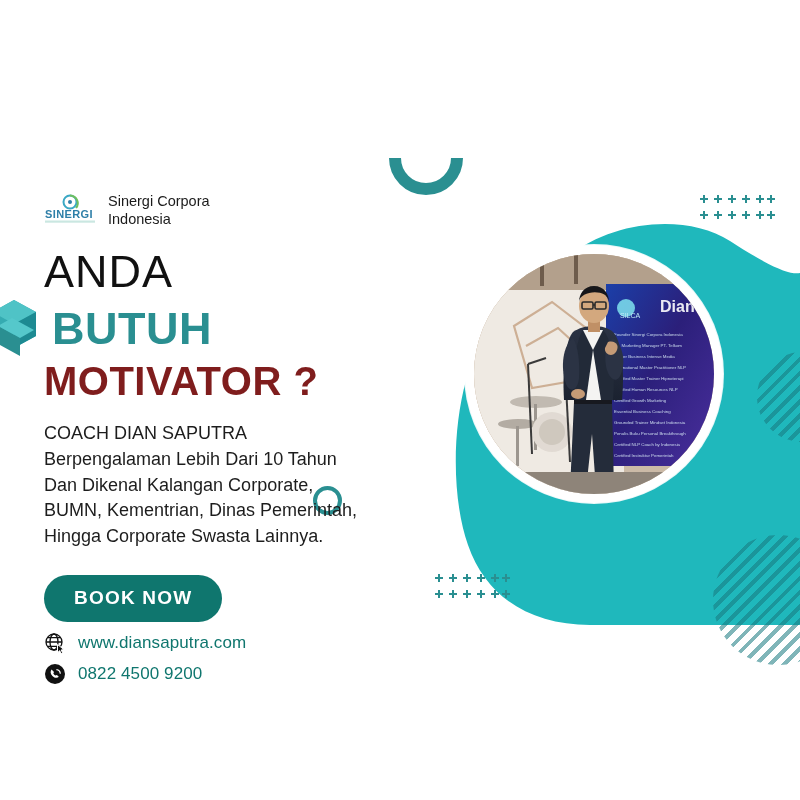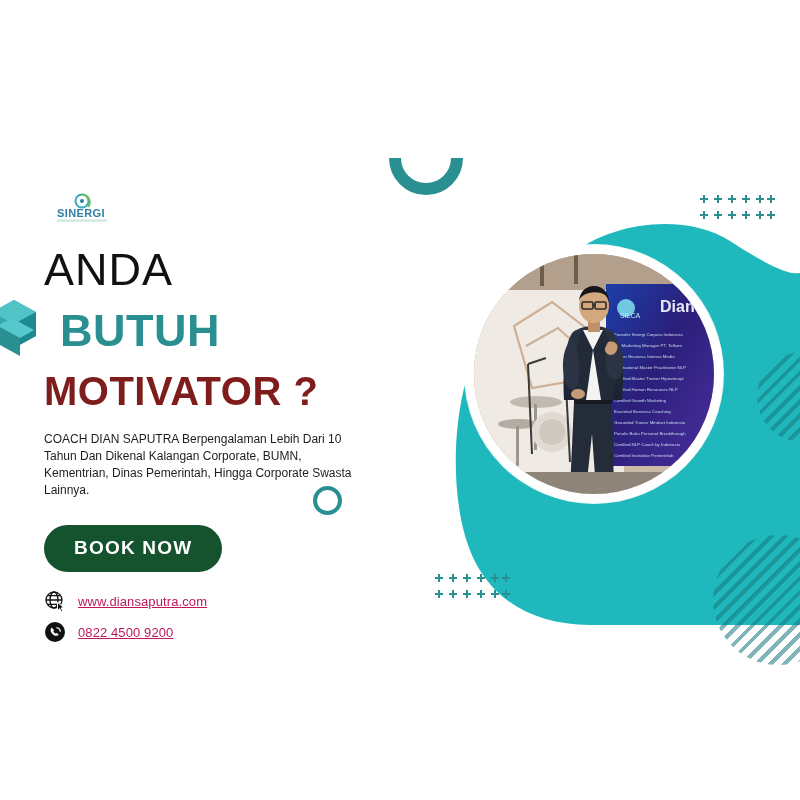--- a/index.html
+++ b/index.html
@@ -110,21 +110,21 @@
     top: 192px;
     width: 360px;
   }
 
   .brand-row {
     display: flex;
     align-items: center;
     gap: 10px;
     margin-bottom: 22px;
   }
-  .brand-logo { width: 54px; height: 34px; flex: 0 0 auto; margin-left: 12px; }
+  .brand-logo { width: 54px; height: 34px; flex: 0 0 auto; }
   .brand-name {
     font-size: 14.5px;
     line-height: 1.25;
     color: #1b1b1b;
     font-family: "Liberation Sans", sans-serif;
     white-space: pre-line;
   }
 
   .headline-1 {
     font-size: 45px;
@@ -133,66 +133,65 @@
     letter-spacing: 1px;
     color: #111111;
     margin: 0 0 12px 0;
   }
   .headline-2 {
     font-size: 45px;
     line-height: 1.02;
     font-weight: bold;
     letter-spacing: 0.5px;
     color: #2a8f91;
-    margin: 16px;
+    margin: 8px;
   }
   .headline-3 {
     font-size: 40px;
     line-height: 1.08;
     font-weight: bold;
     letter-spacing: 0.5px;
     color: #7f1d1d;
     margin: 0 0 18px 0;
   }
 
   .body-copy {
-    font-size: 12px;
+    font-size: 18px;
     line-height: 1.42;
     color: #1d1d1d;
     width: 322px;
     margin: 0 0 26px 0;
   }
 
   .cta {
     display: inline-block;
-    background: #14532d;
+    background: #0f766e;
     color: #ffffff;
     border: none;
     border-radius: 24px;
     padding: 12px 30px 13px 30px;
     font-size: 19px;
     font-weight: bold;
     letter-spacing: 1.2px;
     font-family: "Liberation Sans", sans-serif;
     cursor: pointer;
-    margin-bottom: 18px;
+    margin-bottom: 10px;
   }
 
   .contact-row {
     display: flex;
     align-items: center;
     gap: 12px;
     margin-bottom: 9px;
   }
   .contact-icon { width: 22px; height: 22px; flex: 0 0 auto; }
   .contact-text {
-    font-size: 13px;
-    color: #be185d;
+    font-size: 17px;
+    color: #0f766e;
     letter-spacing: 0.1px;
-    text-decoration: underline;
   }
 </style>
 </head>
 <body>
 
 <div id="banner">
 
   <div class="teal-blob">
     <svg width="370" height="410" viewBox="0 0 370 410" xmlns="http://www.w3.org/2000/svg">
       <path d="M 120 60
@@ -389,20 +388,22 @@
         <svg width="54" height="34" viewBox="0 0 54 34" xmlns="http://www.w3.org/2000/svg">
           <g transform="translate(16,0)">
             <circle cx="10" cy="9" r="6.5" fill="none" stroke="#3aa8c4" stroke-width="2"></circle>
             <path d="M 10 2.5 C 17 3, 20 10, 16 15" fill="none" stroke="#6fbf5e" stroke-width="2"></path>
             <circle cx="10" cy="9" r="2" fill="#2e7fa8"></circle>
           </g>
           <text x="1" y="25" font-family="Liberation Sans, sans-serif" font-size="11" font-weight="bold" fill="#2e7fa8" letter-spacing="0.4">SINERGI</text>
           <rect x="1" y="27.5" width="50" height="2.2" fill="#9fd4c8" opacity="0.55"></rect>
         </svg>
       </div>
+      <div class="brand-name">Sinergi Corpora
+Indonesia</div>
     </div>
 
     <h1 class="headline-1">ANDA</h1>
     <h2 class="headline-2">BUTUH</h2>
     <h2 class="headline-3">MOTIVATOR ?</h2>
 
     <p class="body-copy">COACH DIAN SAPUTRA Berpengalaman Lebih Dari 10 Tahun Dan Dikenal Kalangan Corporate, BUMN, Kementrian, Dinas Pemerintah, Hingga Corporate Swasta Lainnya.</p>
 
     <button class="cta">BOOK NOW</button>
 

